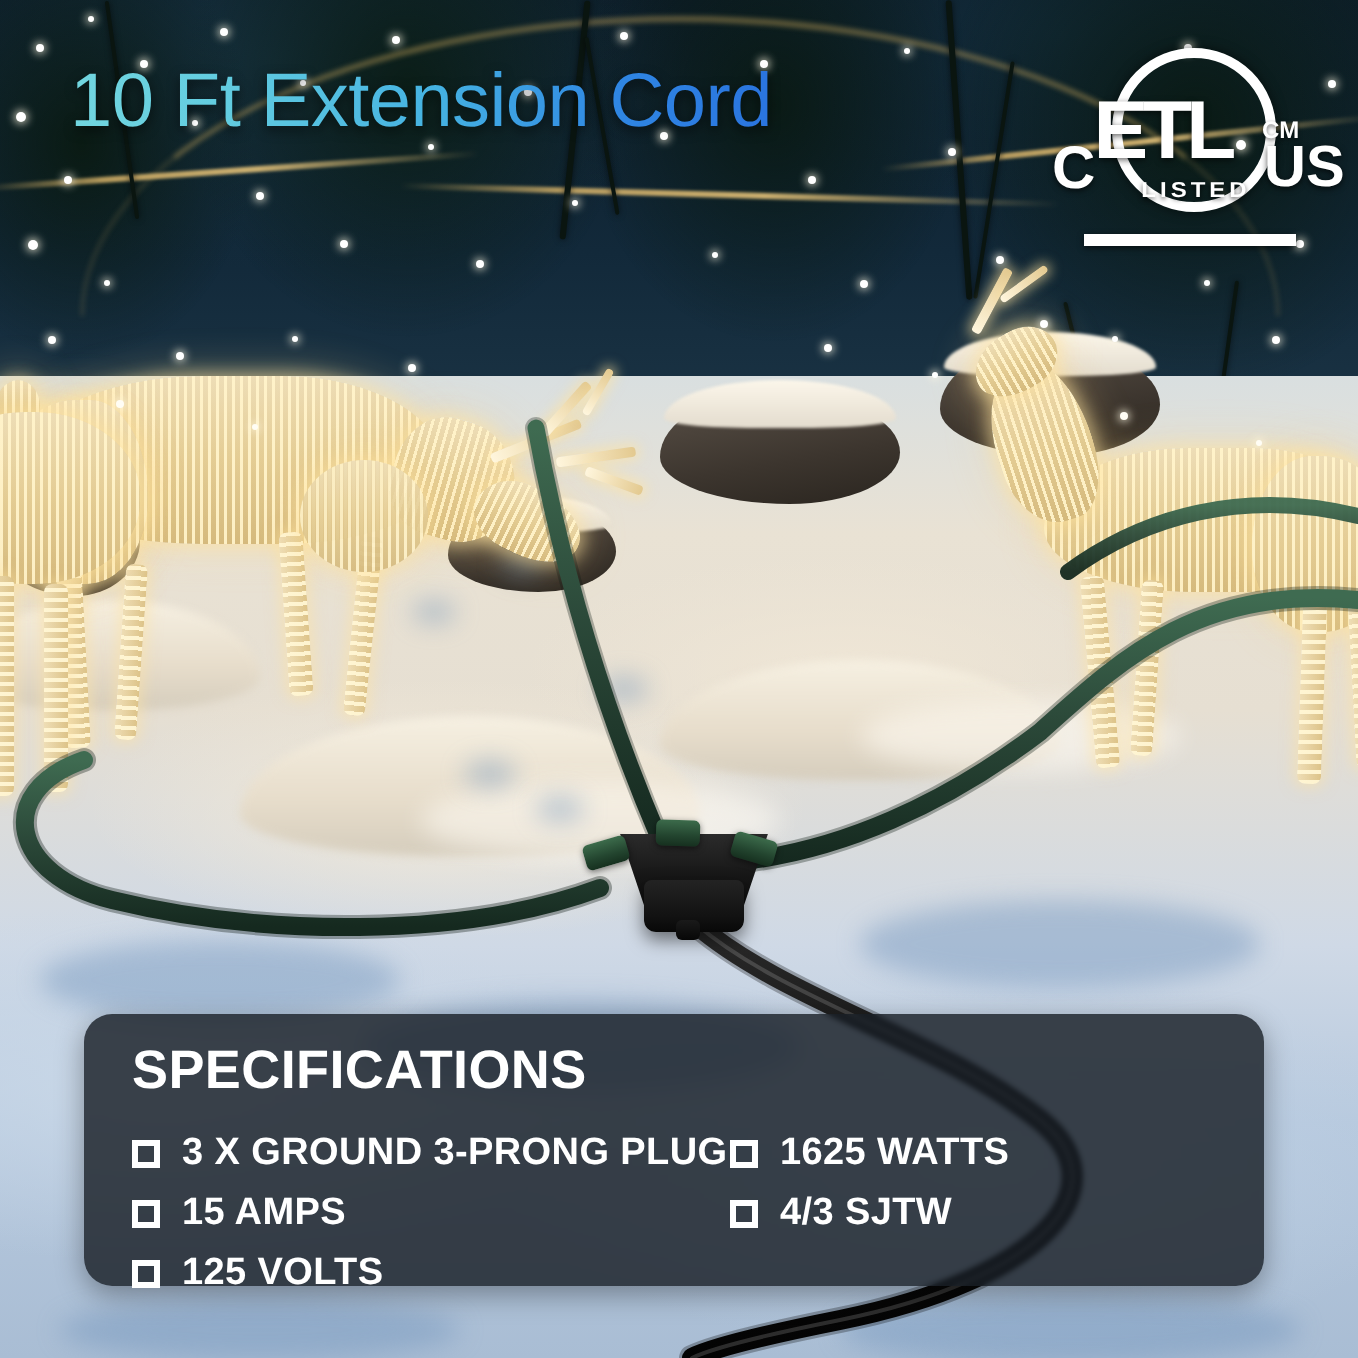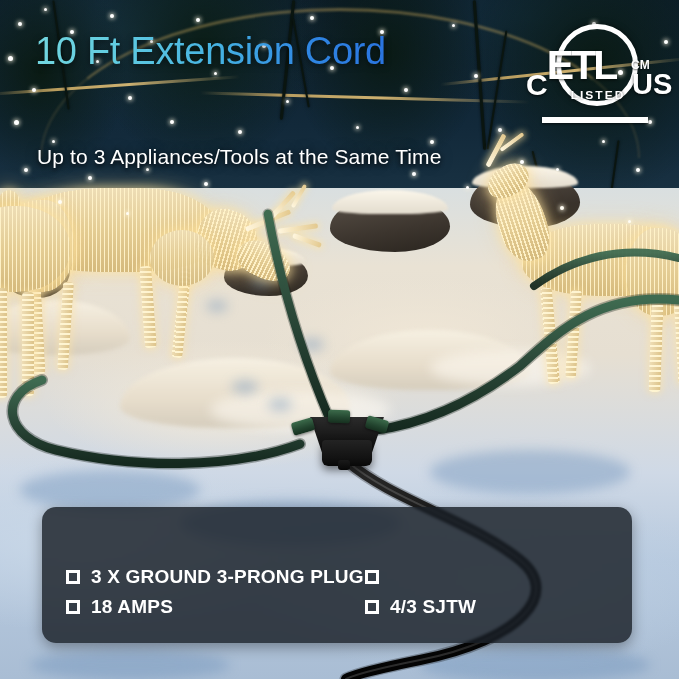--- a/index.html
+++ b/index.html
@@ -396,48 +396,53 @@
     <div class="dot" style="left:204px;top:182px;width:4px;height:4px;"></div>
     <div class="dot" style="left:412px;top:172px;width:4px;height:4px;"></div>
     <div class="dot" style="left:466px;top:186px;width:3px;height:3px;"></div>
     <div class="dot dotw" style="left:58px;top:200px;width:4px;height:4px;"></div>
     <div class="dot dotw" style="left:126px;top:212px;width:3px;height:3px;"></div>
     <div class="dot dotw" style="left:560px;top:206px;width:4px;height:4px;"></div>
     <div class="dot dotw" style="left:628px;top:220px;width:3px;height:3px;"></div>
   </div>
 
   <div class="title">10 Ft Extension Cord</div>
-  <div class="subline sub2">Up to 3 Appliances/Tools at the Same Time</div>
 
   <div class="etl">
     <div class="etl-circle"></div>
     <div class="etl-letters">ETL</div>
     <div class="etl-cm">CM</div>
     <div class="etl-listed">LISTED</div>
     <div class="etl-c">C</div>
     <div class="etl-us">US</div>
     <div class="etl-bar"></div>
   </div>
 
   <div class="specs">
+    <div class="specs-title">SPECIFICATIONS</div>
 
     <div class="spec-col col-left">
       <div class="spec-item">
         <span class="spec-box"></span>
         <span class="spec-text">3 X GROUND 3-PRONG PLUG</span>
       </div>
       <div class="spec-item">
         <span class="spec-box"></span>
-        <span class="spec-text">18 AMPS</span>
+        <span class="spec-text">15 AMPS</span>
+      </div>
+      <div class="spec-item">
+        <span class="spec-box"></span>
+        <span class="spec-text">125 VOLTS</span>
       </div>
     </div>
 
     <div class="spec-col col-right">
       <div class="spec-item">
         <span class="spec-box"></span>
+        <span class="spec-text">1625 WATTS</span>
       </div>
       <div class="spec-item">
         <span class="spec-box"></span>
         <span class="spec-text">4/3 SJTW</span>
       </div>
     </div>
   </div>
 
 </div>
 

